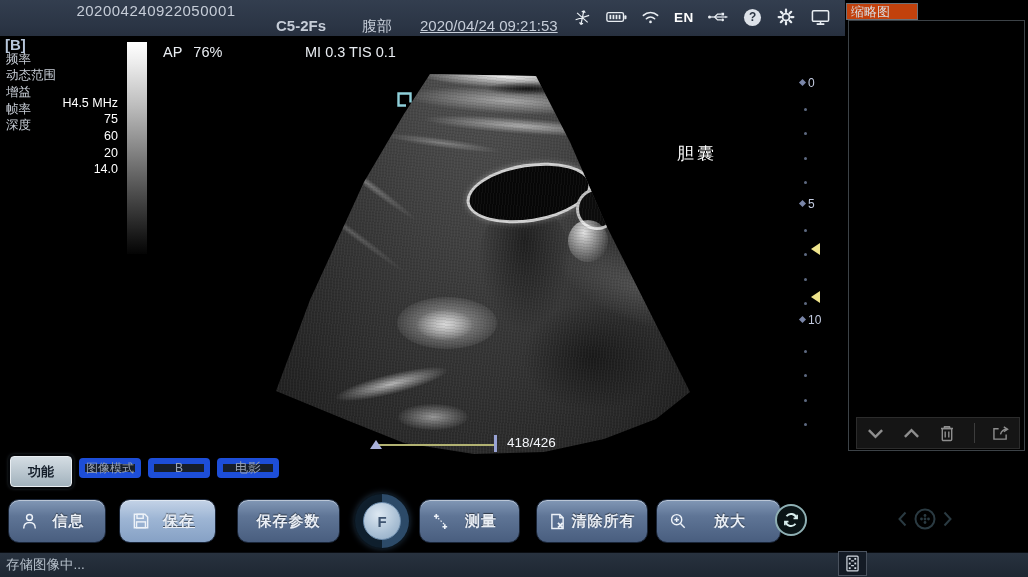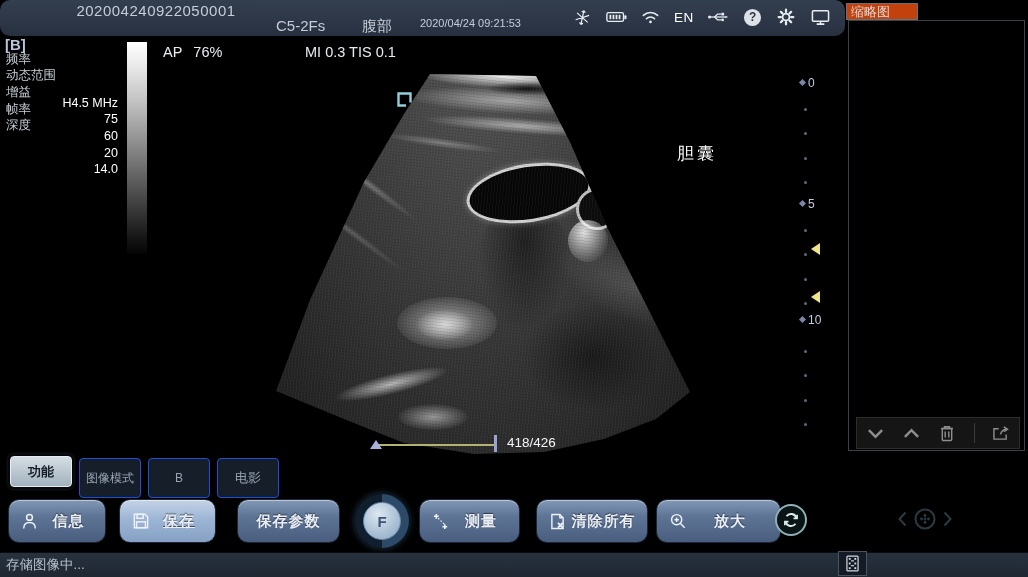--- a/index.html
+++ b/index.html
@@ -2,28 +2,28 @@
 <html><head>
 <meta charset="utf-8">
 <style>
   html,body{margin:0;padding:0;}
   body{width:1028px;height:577px;background:#000;position:relative;overflow:hidden;
        font-family:"Liberation Sans","DejaVu Sans",sans-serif;color:#cdd4dc;}
   .abs{position:absolute;}
   svg{display:block;}
 
   
-  #topbar{left:0;top:0;width:845px;height:36px;background:linear-gradient(180deg,#333e4f 0%,#2b3545 70%,#27303f 100%);border-radius:10px;}
+  #topbar{left:0;top:0;width:845px;height:36px;background:linear-gradient(180deg,#333e4f 0%,#2b3545 70%,#27303f 100%);}
   #patient-id{left:72px;top:2px;width:168px;text-align:center;font-size:15px;color:#c6cdd8;letter-spacing:.5px;}
-  #probe-label{left:276px;top:17px;font-size:15px;color:#c6cdd8;}
+  #probe-label{left:276px;top:17px;font-size:15px;color:#c6cdd8;font-weight:bold;}
   #preset-label{left:362px;top:17px;font-size:15px;color:#c6cdd8;text-align:right;}
-  #datetime-label{left:420px;top:17px;font-size:11px;color:#c6cdd8;}
+  #datetime-label{left:420px;top:17px;font-size:15px;color:#c6cdd8;text-decoration:underline;}
   #topbar-icons{left:570px;top:3px;width:262px;height:28px;display:flex;align-items:center;justify-content:space-between;}
   .tbicon{width:24px;height:24px;display:flex;align-items:center;justify-content:center;color:#e8edf2;}
-  #lang-indicator{font-weight:normal;font-size:13.5px;color:#fff;letter-spacing:.5px;}
+  #lang-indicator{font-weight:bold;font-size:13.5px;color:#fff;letter-spacing:.5px;}
 
   
   #mode-indicator{left:5px;top:36px;font-size:15px;font-weight:bold;color:#b7c6da;}
   .prow{left:6px;width:112px;font-size:12.5px;display:flex;justify-content:space-between;line-height:15px;}
   .prow .pl{color:#c9cfd8;} .prow .pv{color:#fff;margin-top:44px;}
   #graybar{left:127px;top:42px;width:20px;height:212px;
     background:linear-gradient(180deg,#fff 0%,#ececec 10%,#bdbdbd 30%,#828282 52%,#4b4b4b 72%,#171717 92%,#040404 100%);}
   #ap-readout{left:163px;top:44px;font-size:14.5px;color:#e9edf2;display:flex;gap:11px;}
   #mi-readout{left:305px;top:44px;font-size:14.5px;color:#e9edf2;}
 
@@ -57,22 +57,22 @@
   
   #thumb-tab{left:846px;top:3px;width:72px;height:17px;border:1px solid #6b7178;background:#c2410c;
     font-size:13px;color:#d8dde2;padding:1px 0 0 4px;box-sizing:border-box;line-height:14px;}
   #thumb-panel{left:848px;top:20px;width:177px;height:431px;border:1px solid #3c4247;background:#000;box-sizing:border-box;}
   #thumb-toolbar{position:absolute;left:7px;bottom:1px;width:162px;height:30px;background:#151515;
     border:1px solid #2c2c2c;display:flex;align-items:center;justify-content:space-around;color:#8e8e8e;}
   .ttico{width:20px;height:20px;display:flex;align-items:center;justify-content:center;color:#8e8e8e;}
   .ttsep{width:1px;height:20px;background:#3c3c3c;}
 
   
-  .tab{position:absolute;top:458px;height:40px;width:62px;border-radius:4px;background:#161e2a;
-    border:1px solid #1d4ed8;color:#98a2b2;font-size:13px;display:flex;align-items:center;justify-content:center;box-sizing:border-box;}
+  .tab{position:absolute;top:458px;height:20px;width:62px;border-radius:4px;background:#161e2a;
+    border:6px solid #1d4ed8;color:#98a2b2;font-size:13px;display:flex;align-items:center;justify-content:center;box-sizing:border-box;}
   .tab.small{font-size:12px;}
   .tab.active{top:456px;height:31px;background:linear-gradient(180deg,#d4dde3,#a2b2bd);
     color:#141e2a;border:1px solid #e9eef2;font-weight:bold;box-shadow:0 0 0 2px #05070a,0 0 4px #6c7f8e;}
 
   
   .abtn{position:absolute;top:499px;height:44px;border-radius:11px;box-sizing:border-box;
     background:linear-gradient(180deg,#8298b6 0%,#5f7596 38%,#495e7f 100%);
     border:1px solid #1b2638;box-shadow:inset 0 1px 0 rgba(255,255,255,.45),0 2px 3px rgba(0,0,0,.6);
     color:#e9eef5;font-size:15px;display:flex;align-items:center;text-shadow:0 -1px 1px rgba(0,0,0,.55);}
   .abtn .ic{margin-left:13px;width:18px;display:flex;color:#edf2f8;}

